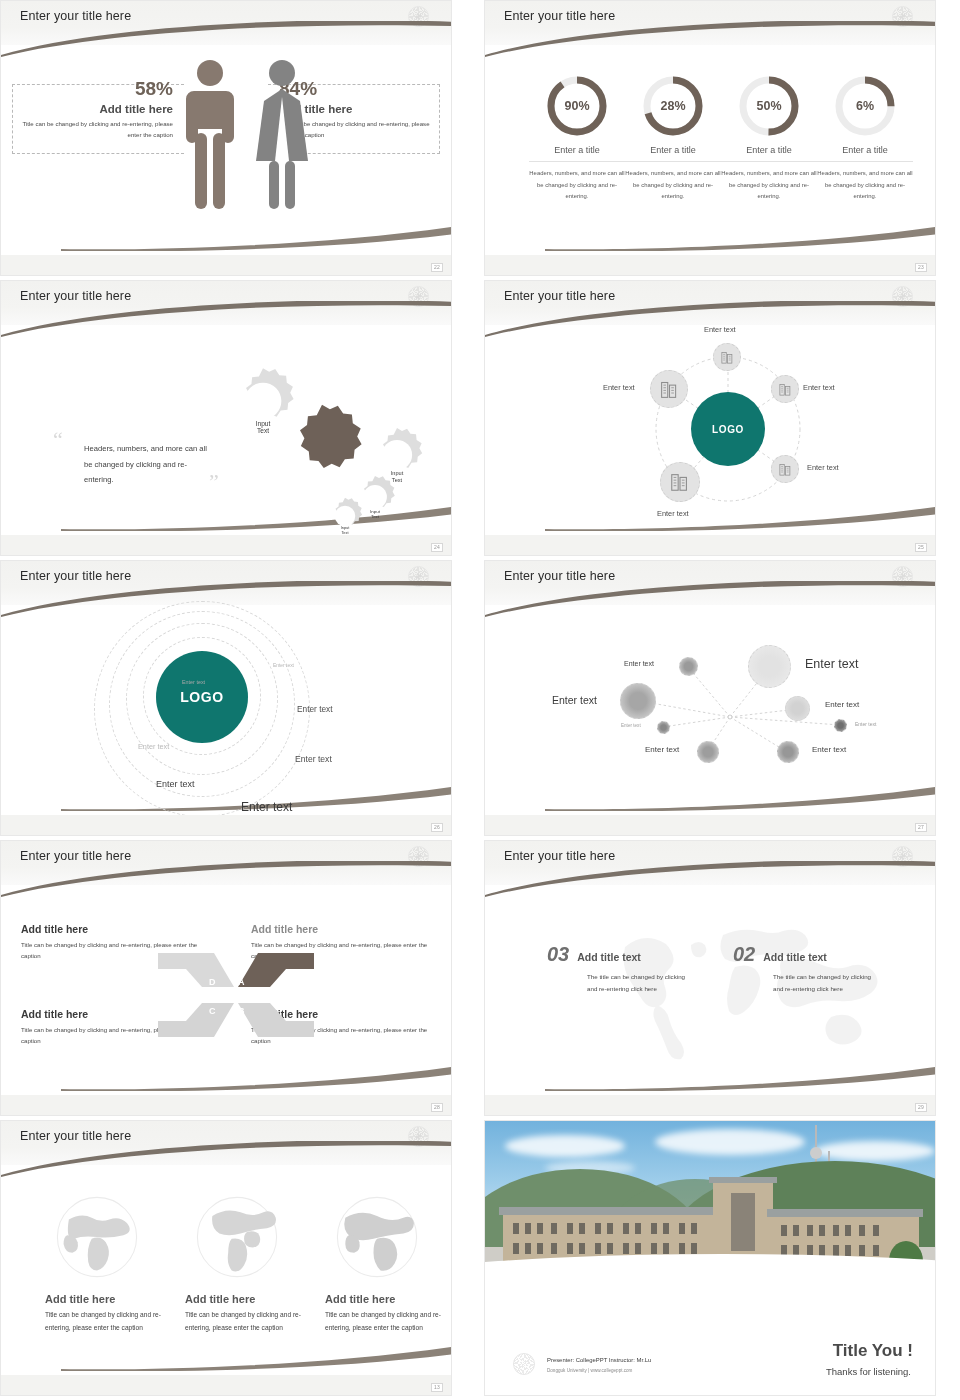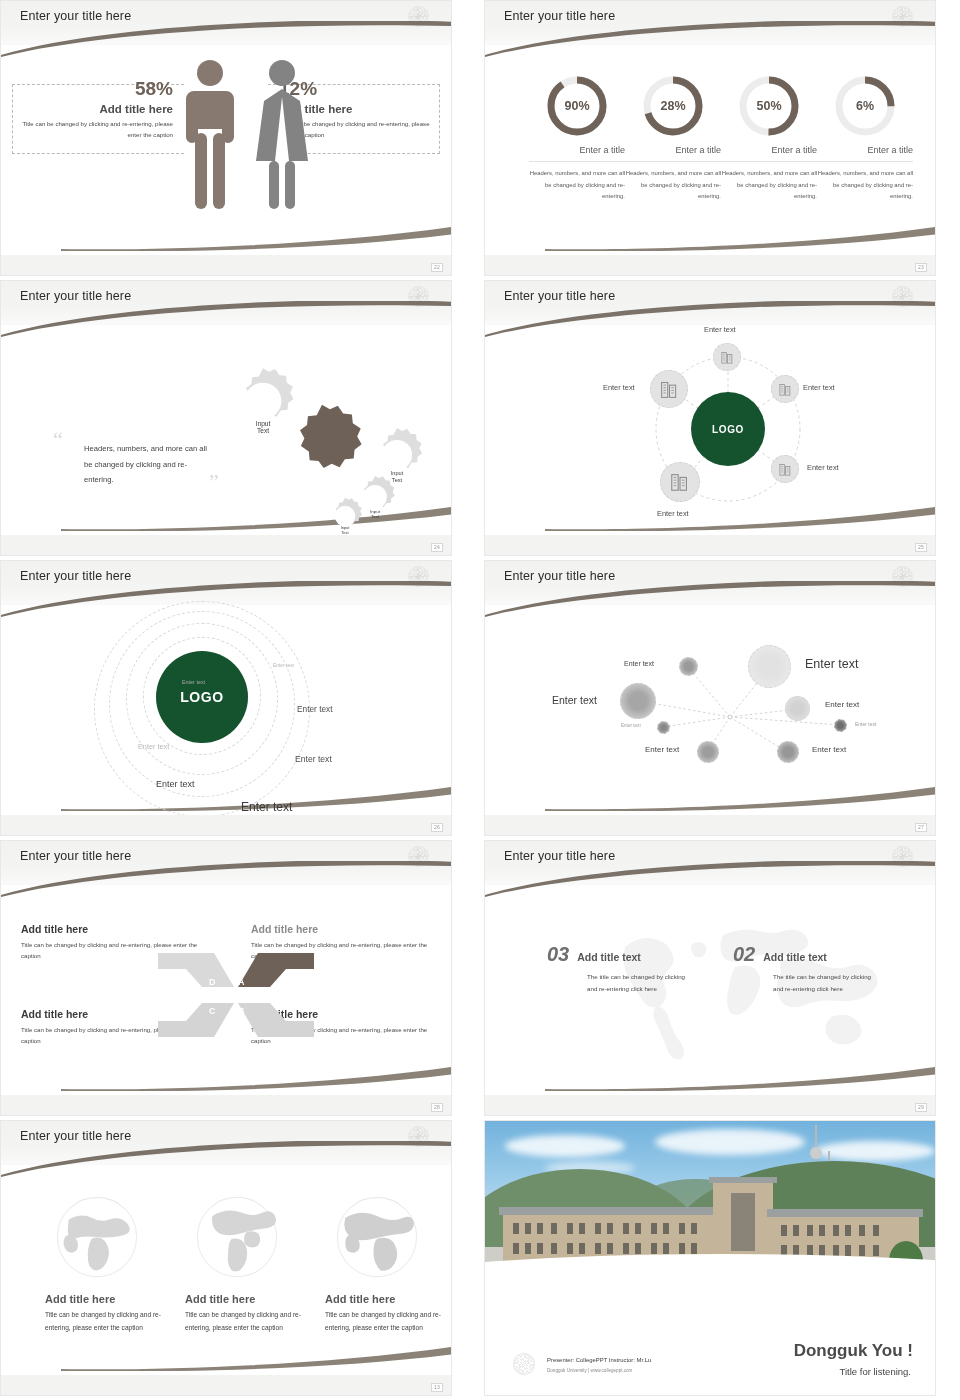--- a/index.html
+++ b/index.html
@@ -61,21 +61,21 @@
   .s1-bracket {
     position: absolute; border: 1px dashed #b9b9b9; border-right: none;
   }
   .s1-col { position: absolute; width: 152px; }
   .s1-pct { font-size: 19px; font-weight: bold; color: #6e6258; line-height: 1; }
   .s1-ttl { font-size: 11.5px; font-weight: bold; color: #4d4d4d; margin-top: 5px; }
   .s1-desc { font-size: 6.1px; color: #4a4a4a; line-height: 1.75; margin-top: 4px; }
   .person { position:absolute; }
 
   
-  .donut-col { position: absolute; width: 96px; text-align: right; }
+  .donut-col { position: absolute; width: 96px; text-align: center; }
   .donut-wrap { position: relative; width: 62px; height: 62px; margin: 0 auto; }
   .donut-pct {
     position: absolute; inset: 0; display: flex; align-items: center; justify-content: center;
     font-size: 12.5px; font-weight: bold; color: #5f5650;
   }
   .donut-title {
     font-size: 9px; color: #5a5a5a; margin-top: 8px; padding-bottom: 6px;
     border-bottom: 1px solid #e2e2e2;
   }
   .donut-body { font-size: 5.9px; color: #585858; line-height: 1.95; margin-top: 6px; }
@@ -85,21 +85,21 @@
   .gear-text { font-size: 7.6px; color: #3f3f3f; line-height: 2.05; }
   .gear { position: absolute; }
   .gear-label {
     position:absolute; inset:0; display:flex; align-items:flex-end; justify-content:center;
     text-align:center; line-height:1.15; color:#3a3a3a;
   }
   .gear-label.dark { color:#fff; font-weight:bold; }
 
   
   .hub-core {
-    position:absolute; border-radius:50%; background:#14532d;
+    position:absolute; border-radius:50%; background:#0f766e;
     display:flex; align-items:center; justify-content:center;
     color:#fff; font-weight:bold; letter-spacing:.6px;
   }
   .hub-node {
     position:absolute; border-radius:50%; background:#e3e3e3;
     border:1px dashed #cfcfcf;
     display:flex; align-items:center; justify-content:center;
   }
   .node-lbl { position:absolute; font-size:7.4px; color:#4a4a4a; white-space:nowrap; }
   .bldg { display:block; }
@@ -183,21 +183,21 @@
       <div class="s1-bracket" style="left:11px;top:47px;width:172px;height:70px;"></div>
       <div class="s1-bracket" style="right:11px;top:47px;width:172px;height:70px;border-right:1px dashed #b9b9b9;border-left:none;"></div>
 
       <div class="s1-col" style="left:20px;top:42px;text-align:right;">
         <div class="s1-pct">58%</div>
         <div class="s1-ttl">Add title here</div>
         <div class="s1-desc">Title can be changed by clicking and re-entering, please enter the caption</div>
       </div>
 
       <div class="s1-col" style="right:20px;top:42px;text-align:left;">
-        <div class="s1-pct">12%</div>
+        <div class="s1-pct">84%</div>
         <div class="s1-ttl">Add title here</div>
         <div class="s1-desc">Title can be changed by clicking and re-entering, please enter the caption</div>
       </div>
 
       <div class="person" style="left:181px;top:20px;">
         <svg width="56" height="160" viewBox="0 0 56 160">
           <circle cx="28" cy="16" r="13" fill="#87796f"></circle>
           <path d="M12 34 h32 a8 8 0 0 1 8 8 v38 a6 6 0 0 1 -12 0 v-8 h-24 v8 a6 6 0 0 1 -12 0 v-38 a8 8 0 0 1 8 -8 z" fill="#87796f"></path>
           <rect x="13" y="76" width="12" height="76" rx="6" fill="#87796f"></rect>
           <rect x="31" y="76" width="12" height="76" rx="6" fill="#87796f"></rect>
@@ -755,17 +755,17 @@
       <div class="tree" style="left:330px;top:150px;width:18px;height:18px;"></div>
       <div class="tree" style="left:404px;top:120px;width:34px;height:40px;"></div>
       <div class="tree" style="left:196px;top:152px;width:16px;height:16px;"></div>
 
       <div class="photo-mask"></div>
     </div>
 
     <div class="pres-seal"></div>
     <div class="pres-line1">Presenter: CollegePPT   Instructor: Mr.Lu</div>
     <div class="pres-line2">Dongguk University  |  www.collegeppt.com</div>
-    <div class="thanks-title">Dongguk You !</div>
-    <div class="thanks-sub">Title for listening.</div>
+    <div class="thanks-title">Title You !</div>
+    <div class="thanks-sub">Thanks for listening.</div>
   </div>
 
 </div>
 
 </body></html>

